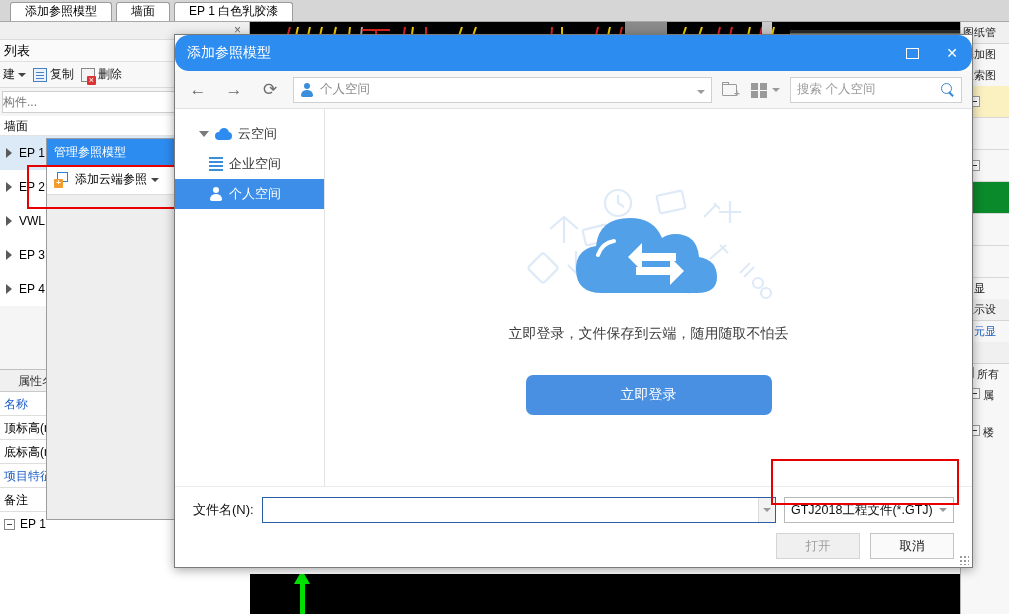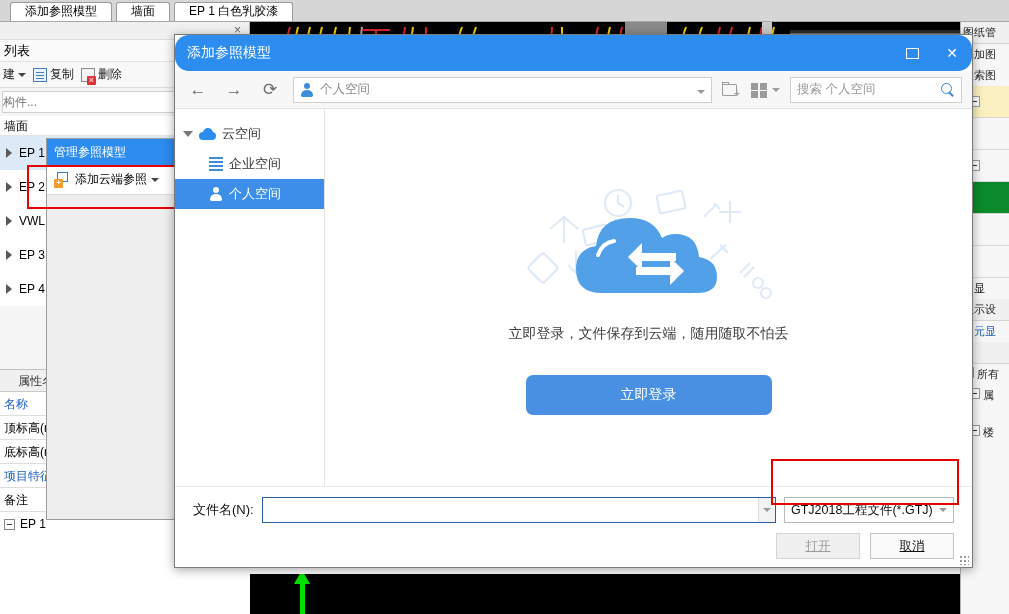--- a/index.html
+++ b/index.html
@@ -282,21 +282,21 @@
     background: #3a87d8; transform: rotate(45deg); transform-origin: left center;
   }
 
   .dlg-body { flex: 1; display: flex; min-height: 0; }
   .dlg-sidebar {
     width: 150px; background: #fff; border-right: 1px solid #e4e4e4;
     padding-top: 10px; flex: none;
   }
   .tree-item {
     height: 30px; display: flex; align-items: center; font-size: 13px; color: #333;
-    padding-left: 8px; gap: 6px;
+    padding-left: 24px; gap: 6px;
   }
   .tree-item.child { padding-left: 34px; }
   .tree-item.selected { background: #3c8ee8; color: #fff; }
   .tri-dn {
     width: 0; height: 0; border-left: 5px solid transparent;
     border-right: 5px solid transparent; border-top: 6px solid #7a7a7a;
     flex: none;
   }
   .icn-cloud {
     width: 17px; height: 12px; position: relative; flex: none;
@@ -362,21 +362,20 @@
     display: flex; align-items: center; padding: 5px 6px; font-size: 12.5px;
     color: #111; flex: none;
   }
   .type-combo .caret-sm { margin-left: auto; }
   .btn-row { display: flex; justify-content: flex-end; gap: 10px; }
   .btn {
     width: 84px; height: 26px; font-size: 12.5px; display: flex;
     align-items: center; justify-content: center;
     border: 1px solid #c4c4c4; background: #fafafa; color: #111;
     font-family: "Liberation Sans", sans-serif;
-    text-decoration: underline;
   }
   .btn.disabled { color: #9d9d9d; background: #f0f0f0; border-color: #d4d4d4; }
   .red-box-2 {
     position: absolute; right: 13px; top: -28px; width: 188px; height: 46px;
     border: 2px solid #e60000; z-index: 5; pointer-events: none;
   }
   .resize-grip {
     position: absolute; right: 3px; bottom: 2px; width: 10px; height: 10px;
     background:
       radial-gradient(#9a9a9a 1px, transparent 1.2px) 0 0/4px 4px;

